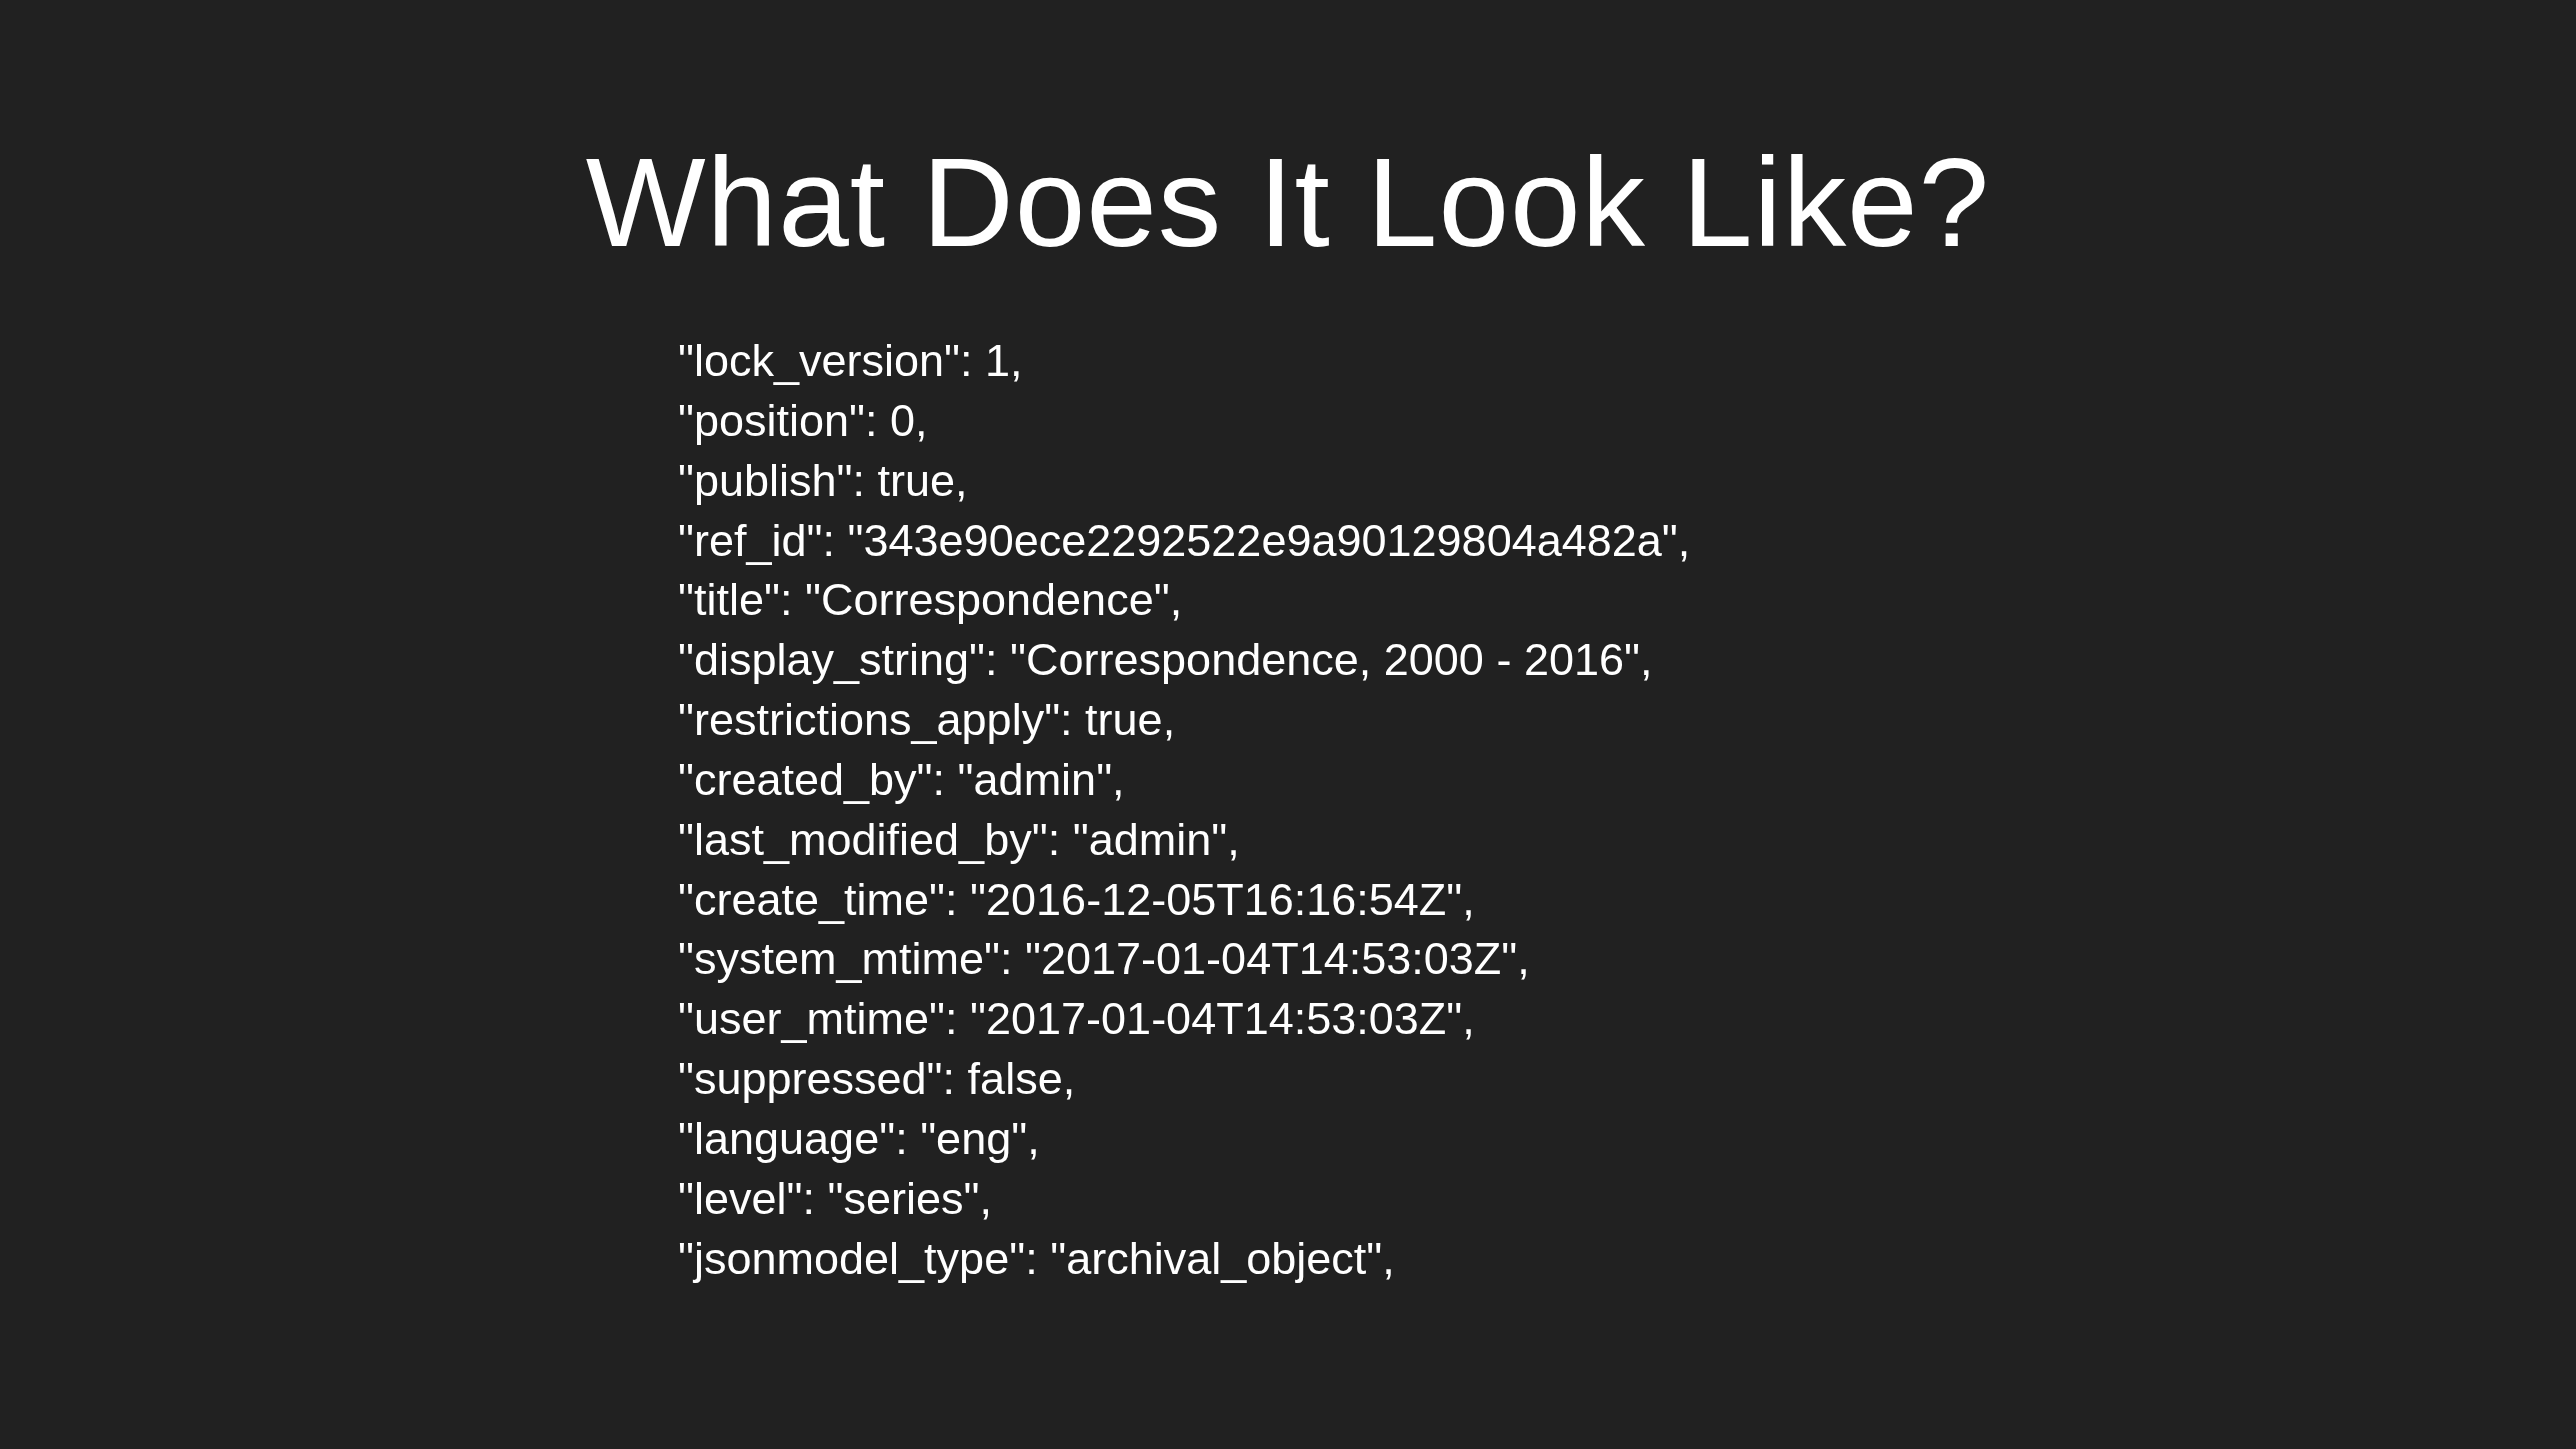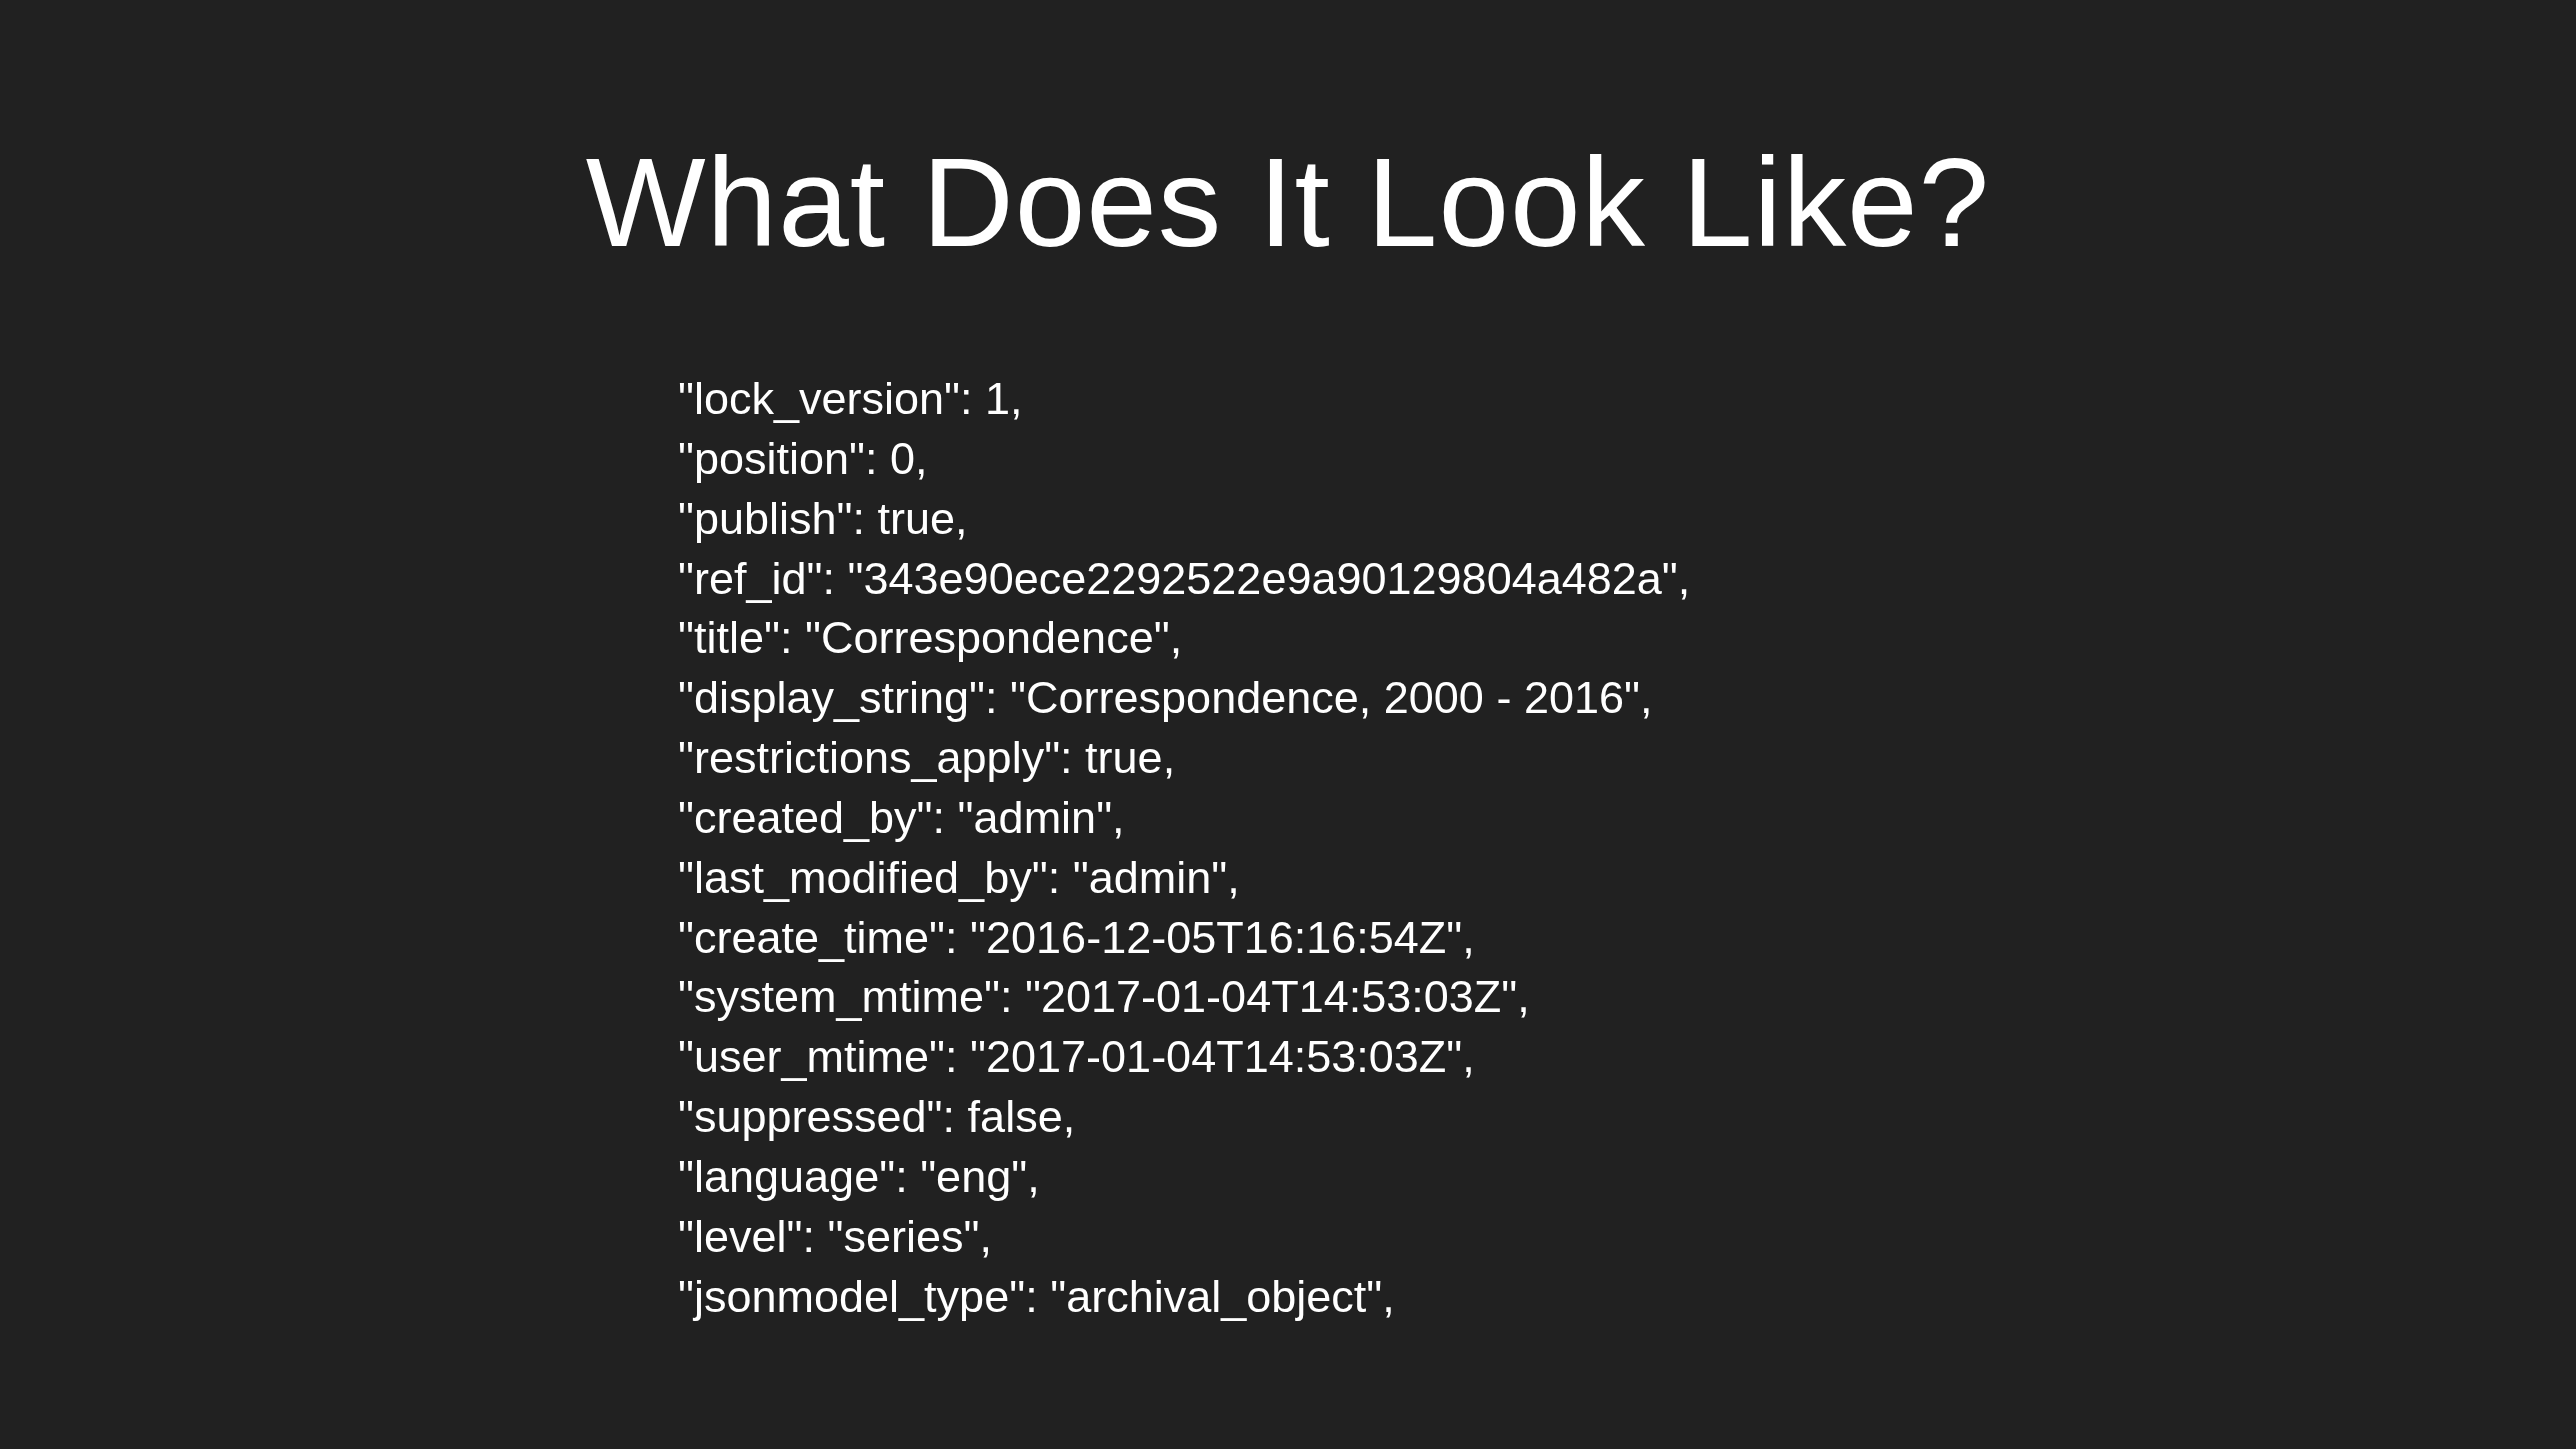--- a/index.html
+++ b/index.html
@@ -17,21 +17,21 @@
     }
     .slide {
       width: 100%;
       height: 100%;
       padding-top: 129px;
     }
     .title {
       font-size: 127px;
       font-weight: 400;
       text-align: center;
-      margin-bottom: 94px;
+      margin-bottom: 56px;
       letter-spacing: 0.9px;
     }
     .code-block {
       margin-left: 678px;
       font-size: 45px;
       line-height: 1.33;
       font-family: Arial, Helvetica, sans-serif;
       font-weight: 400;
     }
     .code-line {

